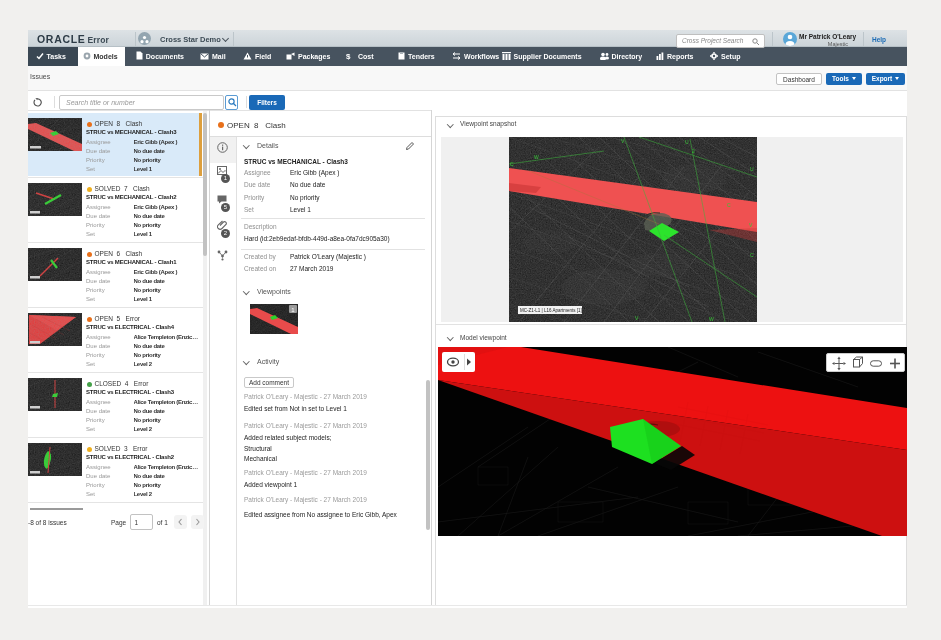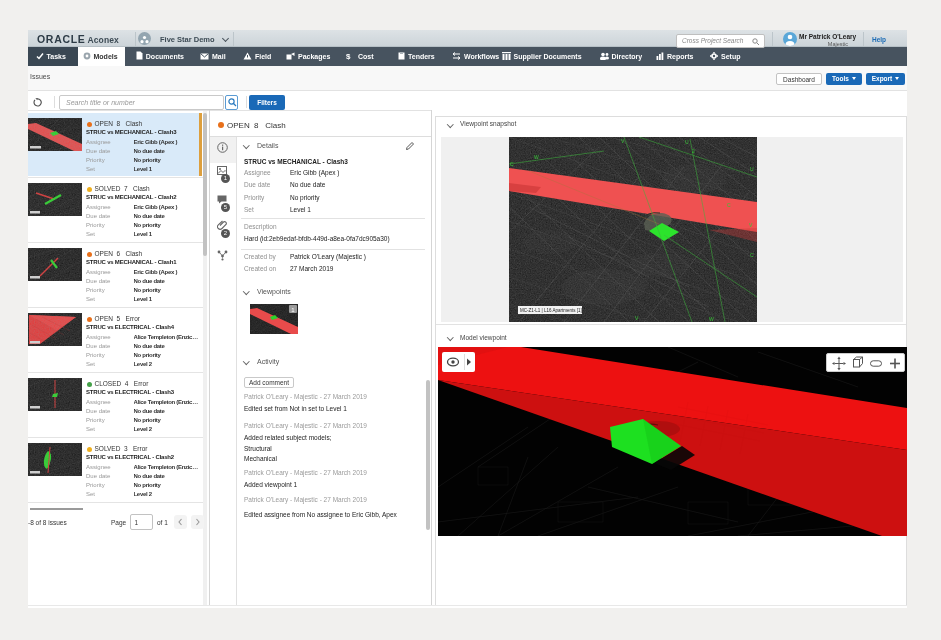--- a/index.html
+++ b/index.html
@@ -66,28 +66,28 @@
 #viewer { position:absolute; left:438px; top:347px; width:469px; height:189px; background:#000; }
 #eyebtn { position:absolute; left:442px; top:352px; width:33px; height:20px; background:#fff; border-radius:2px; }
 #eyesep { position:absolute; left:464px; top:354px; width:1px; height:16px; background:#ddd; }
 #vtools { position:absolute; left:826px; top:352.5px; width:79px; height:19px; background:#fff; border:1px solid #ccc; border-radius:2px; }
 </style>
 </head>
 <body>
 <div id="app"></div>
 
 <div id="hdr"></div>
-<div id="logo">ORACLE<span class="ac">Aconex</span></div>
+<div id="logo">ORACLE<span class="ac">Error</span></div>
 <div class="vsep" style="left:135px"></div>
 <div id="proj-circle"><svg width="13" height="13">
       <circle cx="6.5" cy="4.5" r="1.6" fill="#fff"></circle>
       <circle cx="4" cy="8.7" r="1.6" fill="#fff"></circle>
       <circle cx="9" cy="8.7" r="1.6" fill="#fff"></circle>
     </svg></div>
-<div id="proj-name">Five Star Demo</div>
+<div id="proj-name">Cross Star Demo</div>
 <div class="chev" style="left:223px; top:35.5px;"></div>
 <div class="vsep" style="left:233px"></div>
 <div id="xsearch">Cross Project Search<svg width="8" height="8" style="position:absolute;right:4px;top:3px">
       <circle cx="3" cy="3" r="2.2" fill="none" stroke="#888" stroke-width="1"></circle>
       <line x1="4.8" y1="4.8" x2="7" y2="7" stroke="#888" stroke-width="1"></line>
     </svg></div>
 <div class="vsep" style="left:772px"></div>
 <div id="avatar"><svg width="14" height="14">
       <circle cx="7" cy="5" r="2.3" fill="#fff"></circle>
       <ellipse cx="7" cy="12.5" rx="4.5" ry="3.5" fill="#fff"></ellipse>

